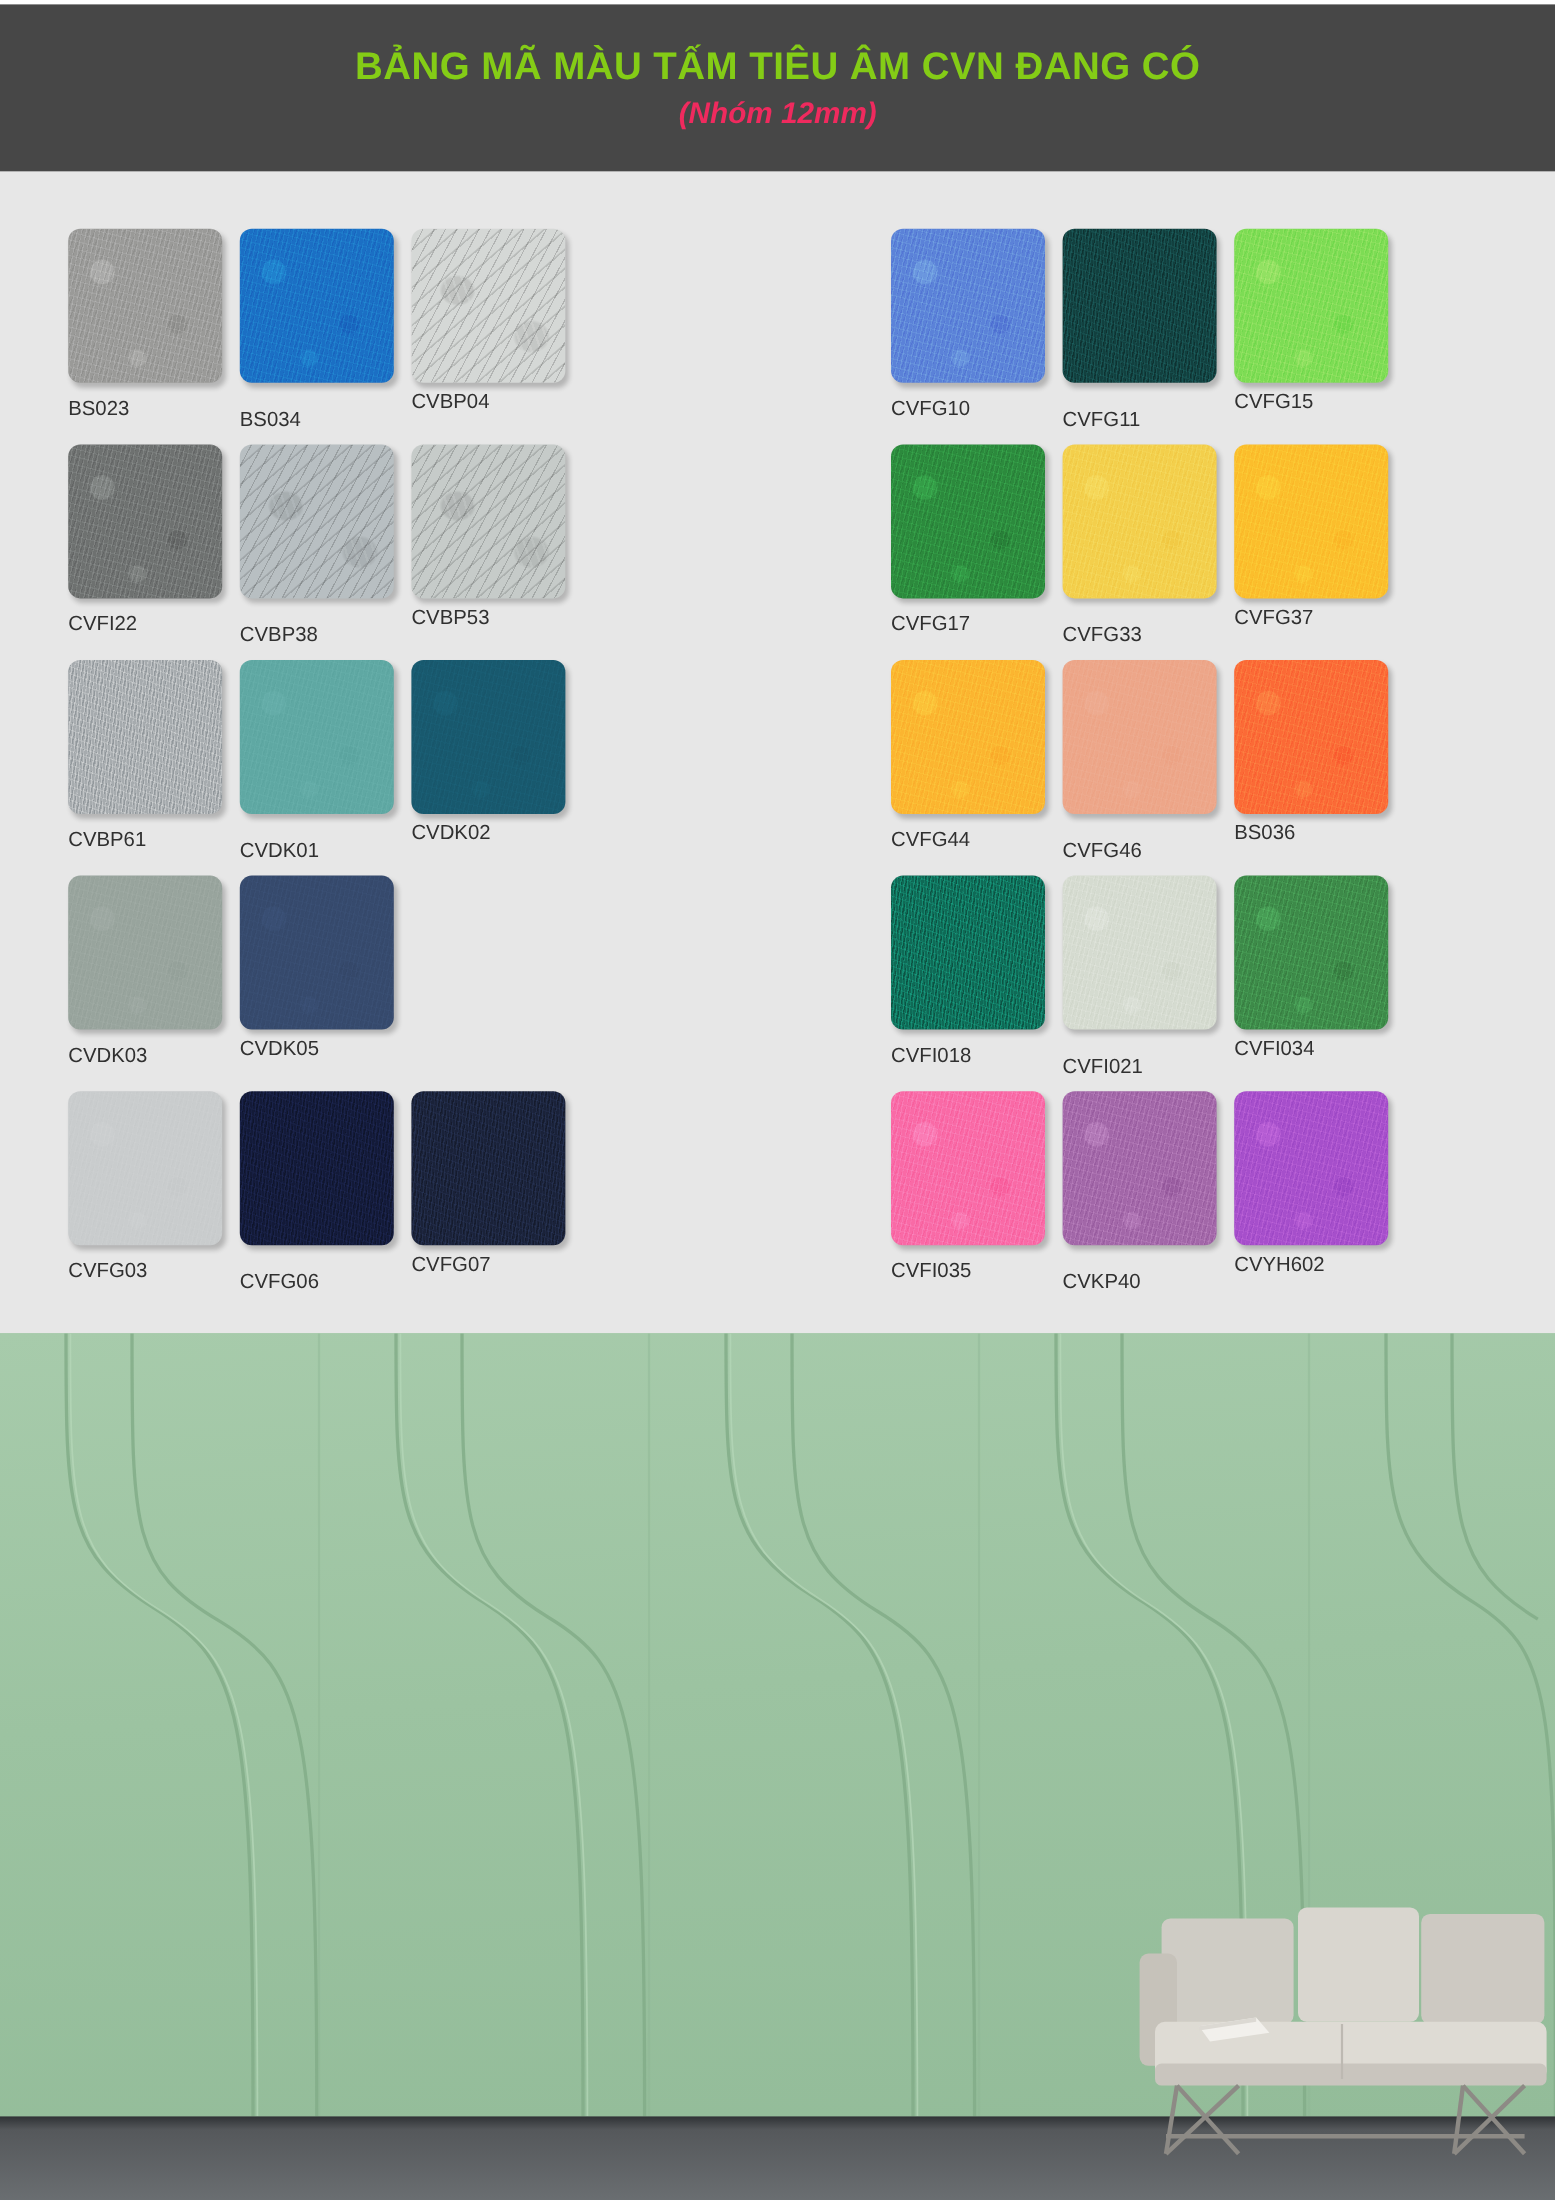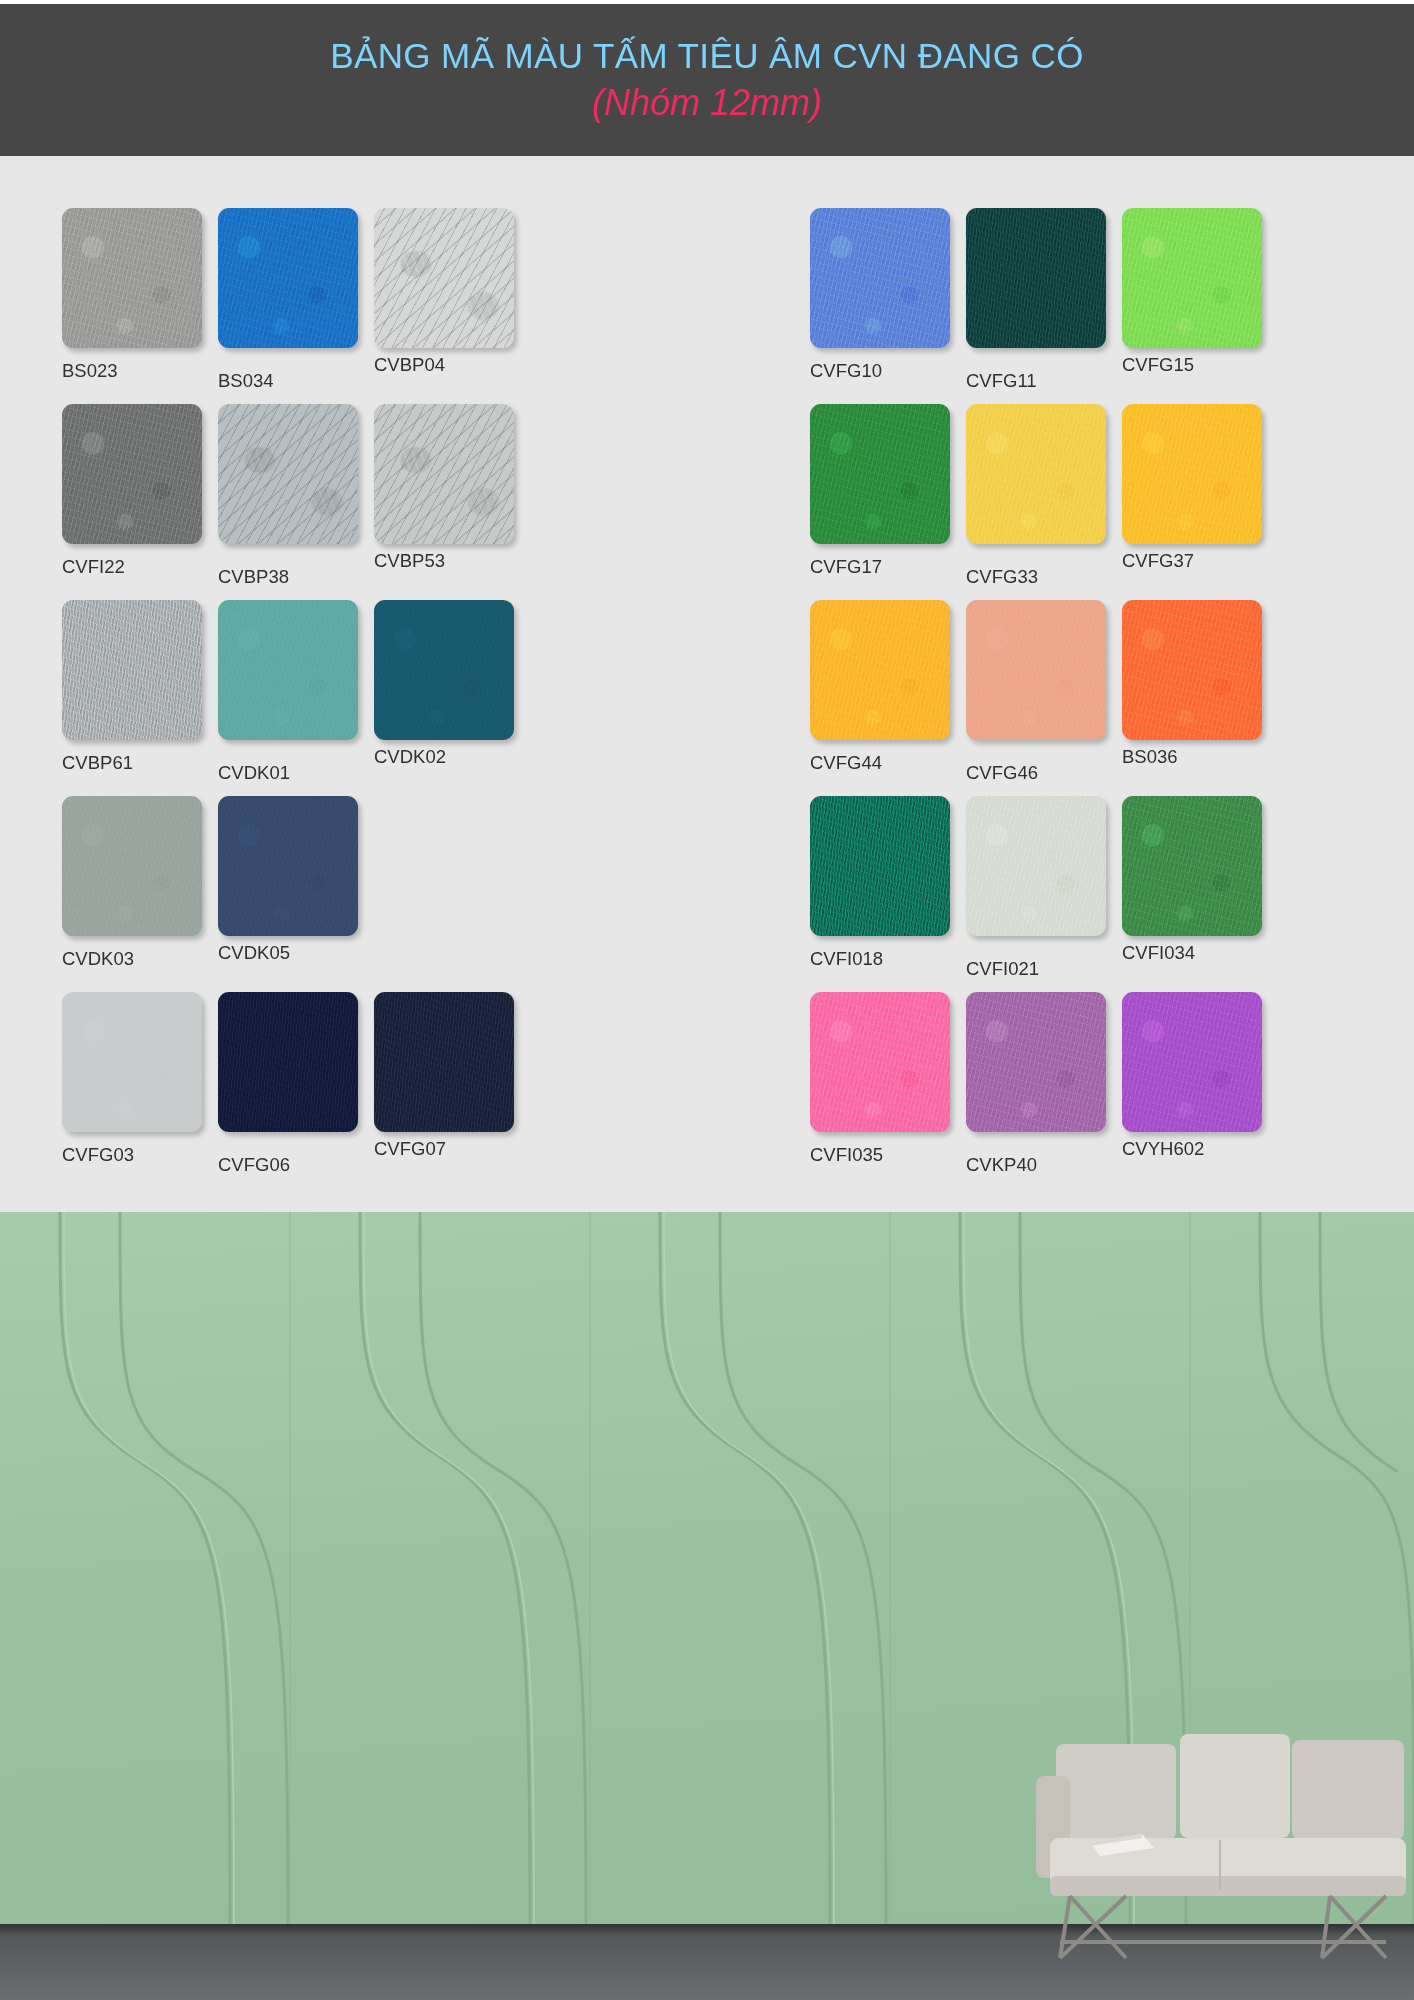--- a/index.html
+++ b/index.html
@@ -13,32 +13,32 @@
 
   
   .header {
     position: absolute; left: 0; top: 4px;
     width: 1414px; height: 152px;
     background: #474747;
     display: flex; flex-direction: column;
     align-items: center; justify-content: center;
   }
   .header-title {
-    color: #7dd3fc;
+    color: #84cc16;
     font-size: 35px;
-    font-weight: normal;
+    font-weight: bold;
     letter-spacing: 0.4px;
     text-align: center;
     line-height: 1.15;
     white-space: nowrap;
   }
   .header-subtitle {
     color: #ef2a5e;
-    font-size: 36px;
-    font-weight: normal;
+    font-size: 27px;
+    font-weight: bold;
     font-style: italic;
     text-align: left;
     margin-top: 6px;
   }
 
   
   .panel {
     position: absolute; left: 0; top: 156px;
     width: 1414px; height: 1056px;
     background: #e7e7e7;

